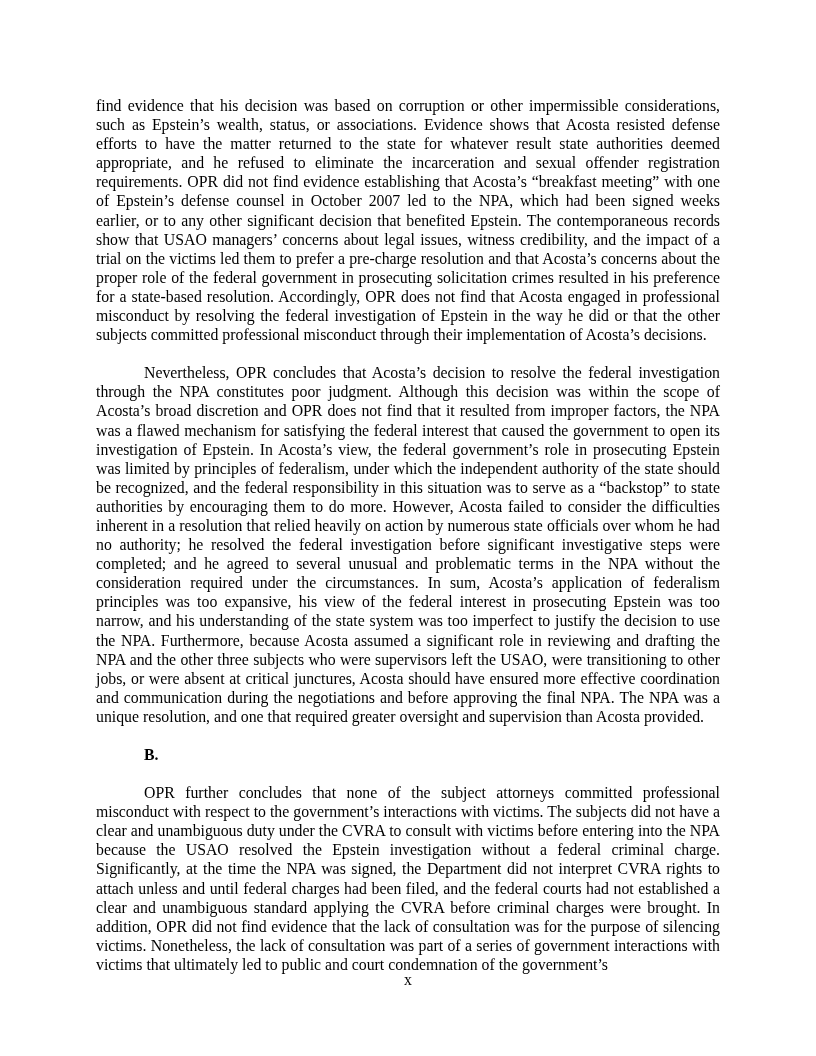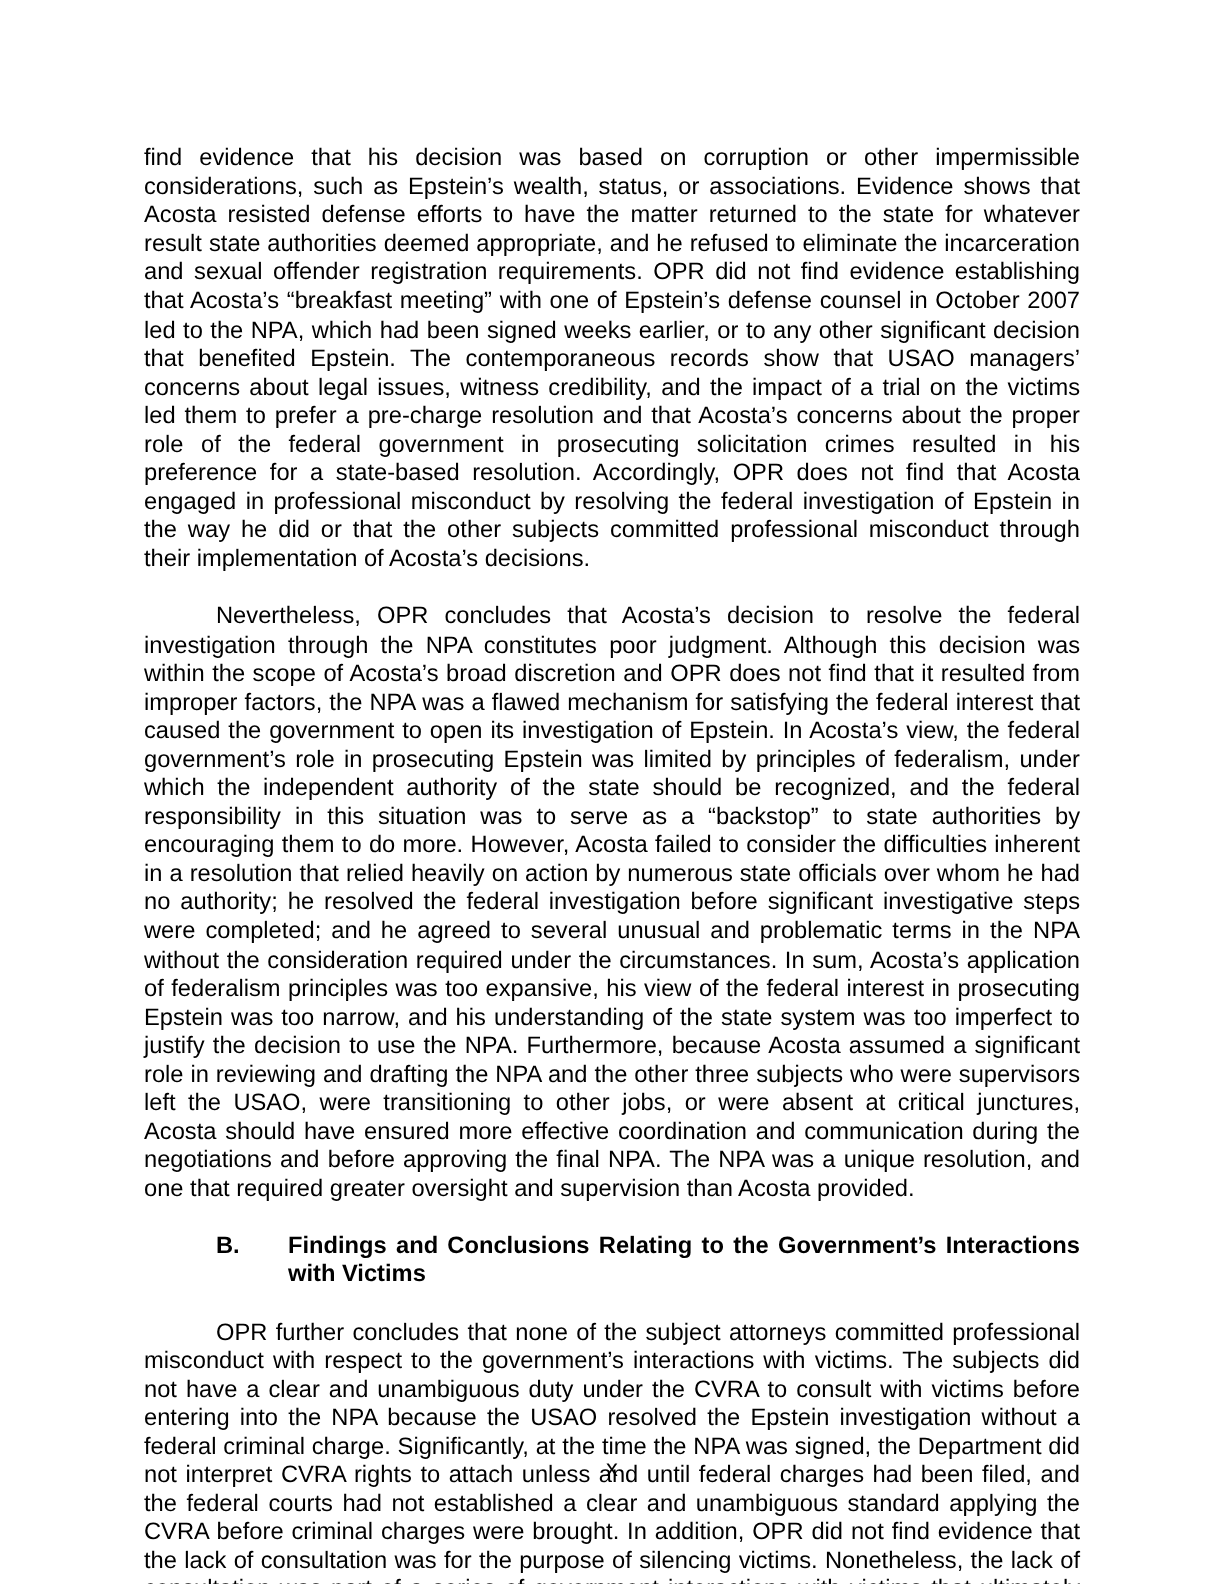--- a/index.html
+++ b/index.html
@@ -5,21 +5,21 @@
   html, body {
     margin: 0;
     padding: 0;
     background: #ffffff;
   }
   .page {
     position: relative;
     width: 816px;
     height: 1056px;
     background: #ffffff;
-    font-family: Liberation Sans, sans-serif;
+    font-family: Liberation Serif, serif;
     font-size: 15.8px;
     line-height: 19.1px;
     color: #000000;
     overflow: hidden;
   }
   .text-block {
     position: absolute;
     left: 96px;
     top: 96px;
     width: 624px;
@@ -61,21 +61,20 @@
 
 <div class="page">
   <div class="text-block">
 
     <p class="para">find evidence that his decision was based on corruption or other impermissible considerations, such as Epstein’s wealth, status, or associations.  Evidence shows that Acosta resisted defense efforts to have the matter returned to the state for whatever result state authorities deemed appropriate, and he refused to eliminate the incarceration and sexual offender registration requirements.  OPR did not find evidence establishing that Acosta’s “breakfast meeting” with one of Epstein’s defense counsel in October 2007 led to the NPA, which had been signed weeks earlier, or to any other significant decision that benefited Epstein.  The contemporaneous records show that USAO managers’ concerns about legal issues, witness credibility, and the impact of a trial on the victims led them to prefer a pre-charge resolution and that Acosta’s concerns about the proper role of the federal government in prosecuting solicitation crimes resulted in his preference for a state-based resolution.   Accordingly, OPR does not find that Acosta engaged in professional misconduct by resolving the federal investigation of Epstein in the way he did or that the other subjects committed professional misconduct through their implementation of Acosta’s decisions.</p>
 
     <p class="para indent">Nevertheless, OPR concludes that Acosta’s decision to resolve the federal investigation through the NPA constitutes poor judgment.  Although this decision was within the scope of Acosta’s broad discretion and OPR does not find that it resulted from improper factors, the NPA was a flawed mechanism for satisfying the federal interest that caused the government to open its investigation of Epstein.  In Acosta’s view, the federal government’s role in prosecuting Epstein was limited by principles of federalism, under which the independent authority of the state should be recognized, and the federal responsibility in this situation was to serve as a “backstop” to state authorities by encouraging them to do more.  However, Acosta failed to consider the difficulties inherent in a resolution that relied heavily on action by numerous state officials over whom he had no authority; he resolved the federal investigation before significant investigative steps were completed; and he agreed to several unusual and problematic terms in the NPA without the consideration required under the circumstances.  In sum, Acosta’s application of federalism principles was too expansive, his view of the federal interest in prosecuting Epstein was too narrow, and his understanding of the state system was too imperfect to justify the decision to use the NPA.  Furthermore, because Acosta assumed a significant role in reviewing and drafting the NPA and the other three subjects who were supervisors left the USAO, were transitioning to other jobs, or were absent at critical junctures, Acosta should have ensured more effective coordination and communication during the negotiations and before approving the final NPA.  The NPA was a unique resolution, and one that required greater oversight and supervision than Acosta provided.</p>
 
     <div class="section-heading">
       <span class="heading-label">B.</span>
-      <span class="heading-text">Findings and Conclusions Relating to the Government’s Interactions with Victims</span>
     </div>
 
     <p class="para indent">OPR further concludes that none of the subject attorneys committed professional misconduct with respect to the government’s interactions with victims.  The subjects did not have a clear and unambiguous duty under the CVRA to consult with victims before entering into the NPA because the USAO resolved the Epstein investigation without a federal criminal charge.  Significantly, at the time the NPA was signed, the Department did not interpret CVRA rights to attach unless and until federal charges had been filed, and the federal courts had not established a clear and unambiguous standard applying the CVRA before criminal charges were brought.  In addition, OPR did not find evidence that the lack of consultation was for the purpose of silencing victims.  Nonetheless, the lack of consultation was part of a series of government interactions with victims that ultimately led to public and court condemnation of the government’s</p>
 
   </div>
 
   <div class="page-number">x</div>
 </div>
 
 </body></html>

